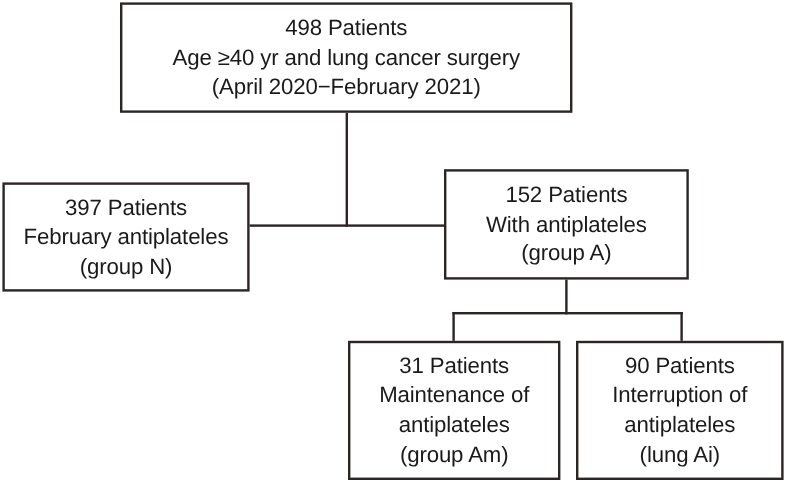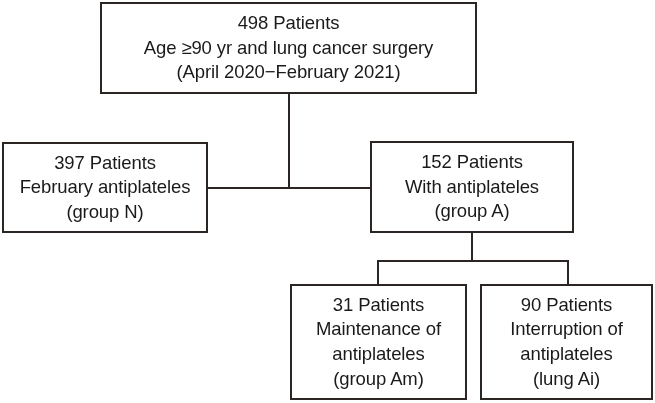--- a/index.html
+++ b/index.html
@@ -37,21 +37,21 @@
     line-height: 1.33;
     letter-spacing: -0.1px;
     z-index: 2;
   }
   .node .ln {
     display: block;
     white-space: nowrap;
   }
   
   #node-total      { left: 100px; top: 2px;   width: 377px; height: 92px; }
-  #node-no-anti    { left: 2px;   top: 142px; width: 206px; height: 91px; }
+  #node-no-anti    { left: 2px;   top: 152px; width: 206px; height: 91px; }
   #node-with-anti  { left: 370px; top: 141px; width: 204px; height: 92px; }
   #node-maintain   { left: 290px; top: 284px; width: 177px; height: 116px; }
   #node-interrupt  { left: 480px; top: 284px; width: 173px; height: 116px; }
 
   
   .conn {
     position: absolute;
     background: #2b2523;
     z-index: 1;
   }
@@ -72,21 +72,21 @@
 
   <div class="conn v" id="conn-total-drop"></div>
   <div class="conn h" id="conn-level1-bar"></div>
   <div class="conn v" id="conn-groupa-drop"></div>
   <div class="conn h" id="conn-split-bar"></div>
   <div class="conn v" id="conn-maintain-drop"></div>
   <div class="conn v" id="conn-interrupt-drop"></div>
 
   <div class="node" id="node-total">
     <span class="ln">498 Patients</span>
-    <span class="ln">Age ≥90 yr and lung cancer surgery</span>
+    <span class="ln">Age ≥40 yr and lung cancer surgery</span>
     <span class="ln">(April 2020−February 2021)</span>
   </div>
 
   <div class="node" id="node-no-anti">
     <span class="ln">397 Patients</span>
     <span class="ln">February antiplateles</span>
     <span class="ln">(group N)</span>
   </div>
 
   <div class="node" id="node-with-anti">

